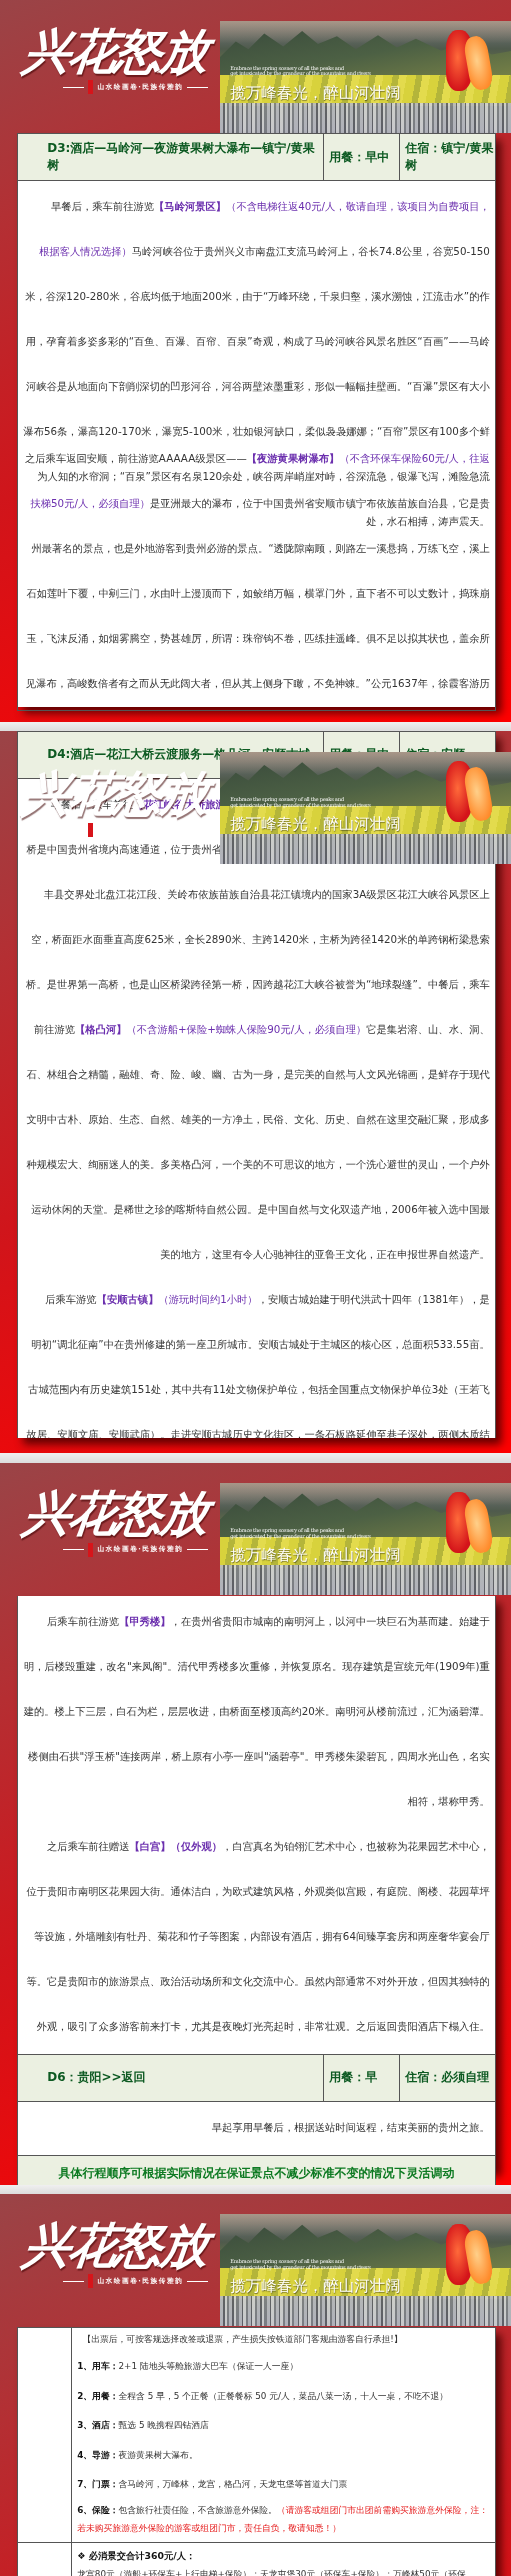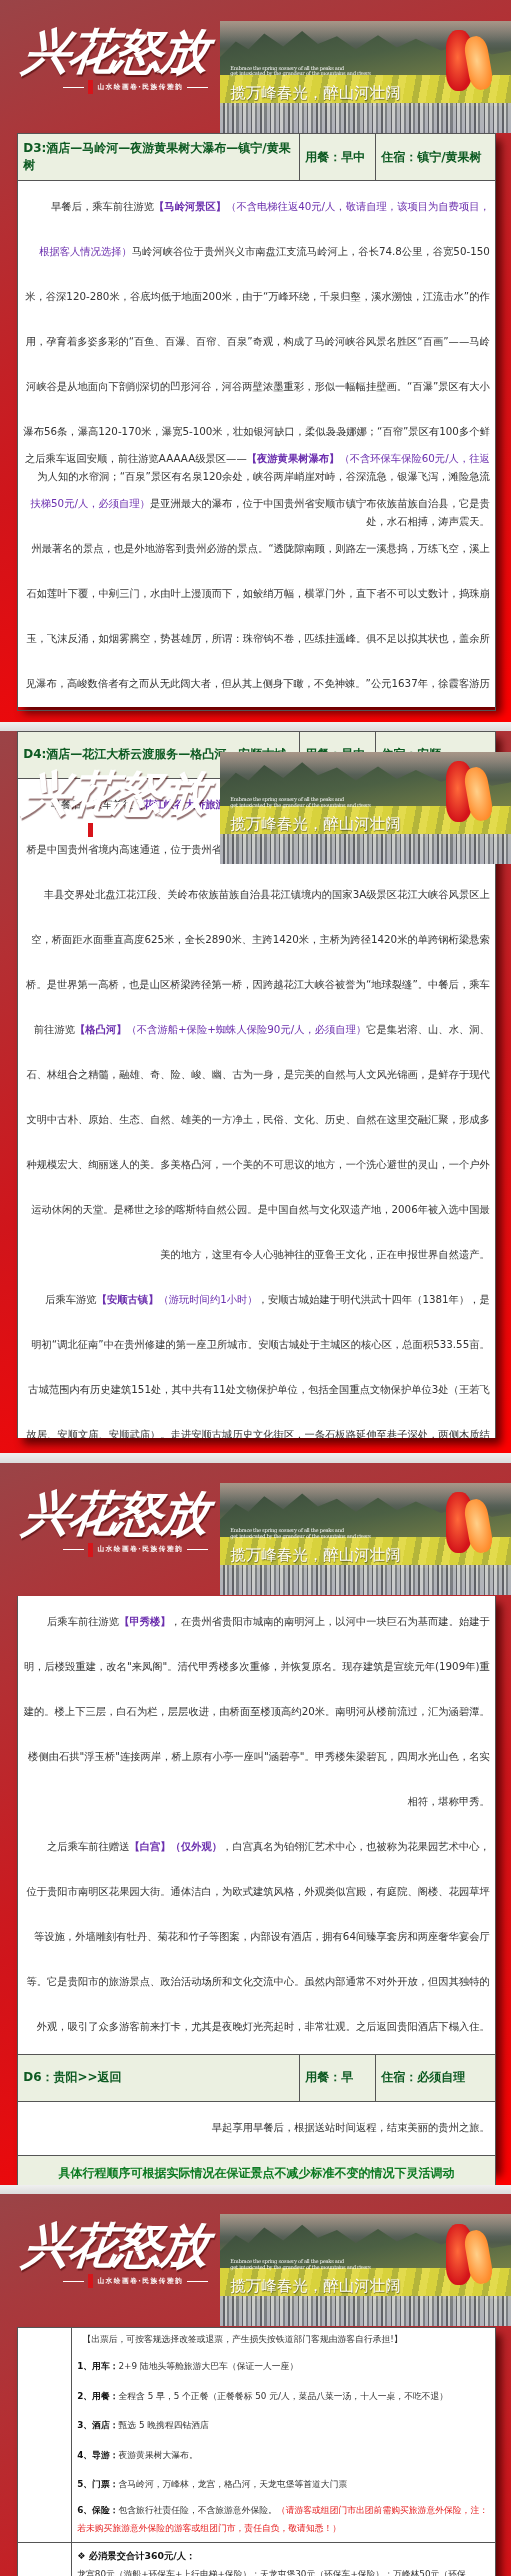--- a/index.html
+++ b/index.html
@@ -46,21 +46,21 @@
   .banner-cn { position: absolute; left: 10.3px; top: 62px; color: #fff; font-family: "DejaVu Serif", serif; font-size: 15.5px; letter-spacing: 0px; text-shadow: 0.5px 0.5px 1px rgba(0,0,0,.5); }
   .lantern { position: absolute; border-radius: 44% / 30%; }
   .lantern.red { left: 226px; top: 9.3px; width: 26px; height: 61px; background: radial-gradient(ellipse at 45% 45%, #ff6a3a, #d4141a 70%); }
   .lantern.orange { left: 247px; top: 15.5px; width: 23px; height: 54px; background: radial-gradient(ellipse at 45% 45%, #ffd08a, #ff8a2a 75%); transform: rotate(-10deg); }
 
   .card {
     position: absolute; left: 17px; top: 133px; width: 479px; height: 574px; background: #fff;
     box-shadow: 6.2px 7.2px 8.2px rgba(70,0,0,.85); z-index: 2;
   }
   .day-head {
-    display: flex; background: #ebf0e1; border: 0.8px solid #555; height: 48px;
+    display: flex; background: #ebf0e1; border: 0.8px solid #555; height: 48px; padding-left: 24px;
   }
   .day-head .c { display: flex; align-items: center; color: #0d5a22; font-weight: bold; font-size: 12px; padding-left: 5.2px; border-right: 0.8px solid #555; }
   .day-head .c:last-child { border-right: none; }
   .day-head .c1 { width: 282px; }
   .day-head .c2 { width: 76px; }
   .day-head .c3 { flex: 1; }
   .day-body { border-left: 0.8px solid #555; border-right: 0.8px solid #555; padding: 3.1px 5.2px 5.2px; color: #333; font-size: 10.3px; line-height: 45px; }
   .day-body p { margin: 0; text-align: right; }
   .hl { color: #6b2fae; font-weight: bold; }
   .pur { color: #6b2fae; }
@@ -214,25 +214,25 @@
     </div>
     <div class="banner-cn">揽万峰春光，醉山河壮阔</div>
     <div class="lantern red"></div>
     <div class="lantern orange"></div>
   </div>
   <div class="card" style="height:574px">
     <div class="fee-row" style="border-top:0.8px solid #555">
       <div class="fee-label"></div>
       <div class="fee-content" style="line-height:14px;font-size:8.8px">
         <div style="padding-left:5.2px;margin-bottom:13.4px">【出票后，可按客规选择改签或退票，产生损失按铁道部门客规由游客自行承担!】</div>
-        <div style="margin-bottom:15.5px"><span class="b">1、用车：</span><span>2+9 陆地头等舱旅游大巴车（保证一人一座）</span></div>
+        <div style="margin-bottom:15.5px"><span class="b">1、用车：</span><span>2+1 陆地头等舱旅游大巴车（保证一人一座）</span></div>
         <div style="margin-bottom:15.5px"><span class="b">2、用餐：</span><span>全程含 5 早，5 个正餐（正餐餐标 50 元/人，菜品八菜一汤，十人一桌，不吃不退）</span></div>
         <div style="margin-bottom:15.5px"><span class="b">3、酒店：</span><span>甄选 5 晚携程四钻酒店</span></div>
         <div style="margin-bottom:15.5px"><span class="b">4、导游：</span><span>夜游黄果树大瀑布。</span></div>
-        <div style="margin-bottom:9.3px"><span class="b">5、门票：</span><span>含马岭河，万峰林，龙宫，格凸河，天龙屯堡等首道大门票</span></div>
+        <div style="margin-bottom:9.3px"><span class="b">7、门票：</span><span>含马岭河，万峰林，龙宫，格凸河，天龙屯堡等首道大门票</span></div>
         <div style="line-height:18.5px"><span class="b">6、保险：</span><span>包含旅行社责任险，不含旅游意外保险。</span><span class="red">（请游客或组团门市出团前需购买旅游意外保险，注：若未购买旅游意外保险的游客或组团门市，责任自负，敬请知悉！）</span></div>
       </div>
     </div>
     <div class="fee-row" style="height:133px">
       <div class="fee-label"></div>
       <div class="fee-content" style="line-height:18px;font-size:8.8px">
         <div class="b" style="font-size:9.3px">❖  必消景交合计360元/人：</div>
         <div>龙宫80元（游船+环保车+上行电梯+保险）；天龙屯堡30元（环保车+保险）；万峰林50元（环保车）；</div>
 
       </div>

